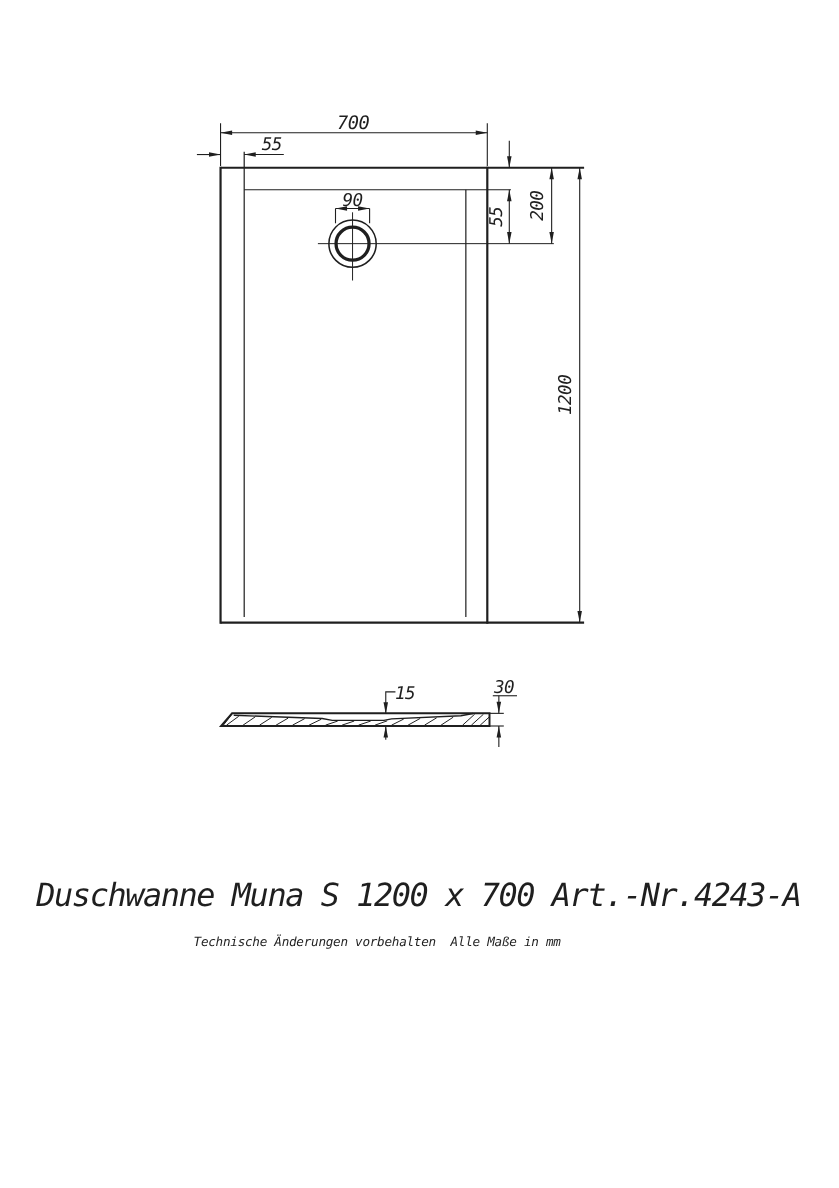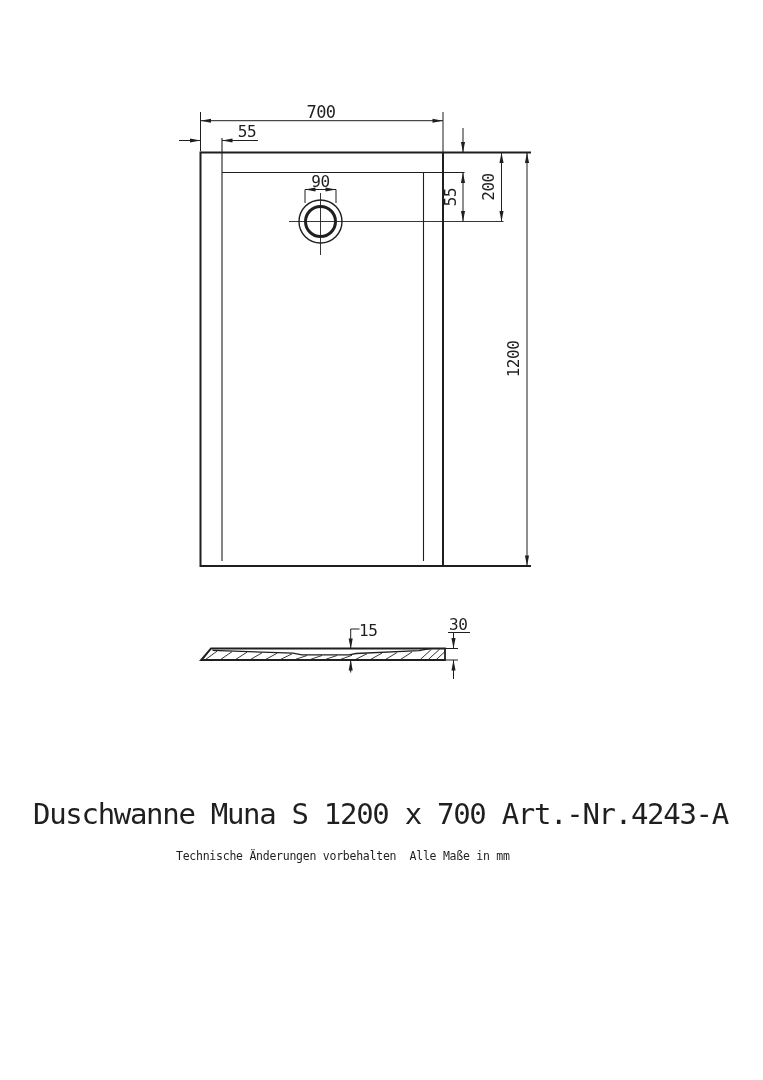--- a/index.html
+++ b/index.html
@@ -4,20 +4,21 @@
 <style>
   html, body { margin: 0; padding: 0; }
   body { background: #ffffff; }
   .sheet {
     position: relative;
     width: 763px;
     height: 1080px;
     background: #ffffff;
     overflow: hidden;
     font-family: "DejaVu Sans Mono", monospace;
+    font-style: italic;
   }
   svg { display: block; }
   .obj   { stroke: #1f1f1f; stroke-width: 2;   fill: none; }
   .obj-b { stroke: #1f1f1f; stroke-width: 2.2; fill: none; }
   .mid   { stroke: #1f1f1f; stroke-width: 1.3; fill: none; }
   .thin  { stroke: #1f1f1f; stroke-width: 1.1; fill: none; }
   .dimln { stroke: #1f1f1f; stroke-width: 1;   fill: none; }
   .hatch { stroke: #1f1f1f; stroke-width: 0.9; fill: none; }
   .cl    { stroke: #1f1f1f; stroke-width: 0.9; fill: none; }
   text.dimtxt {

